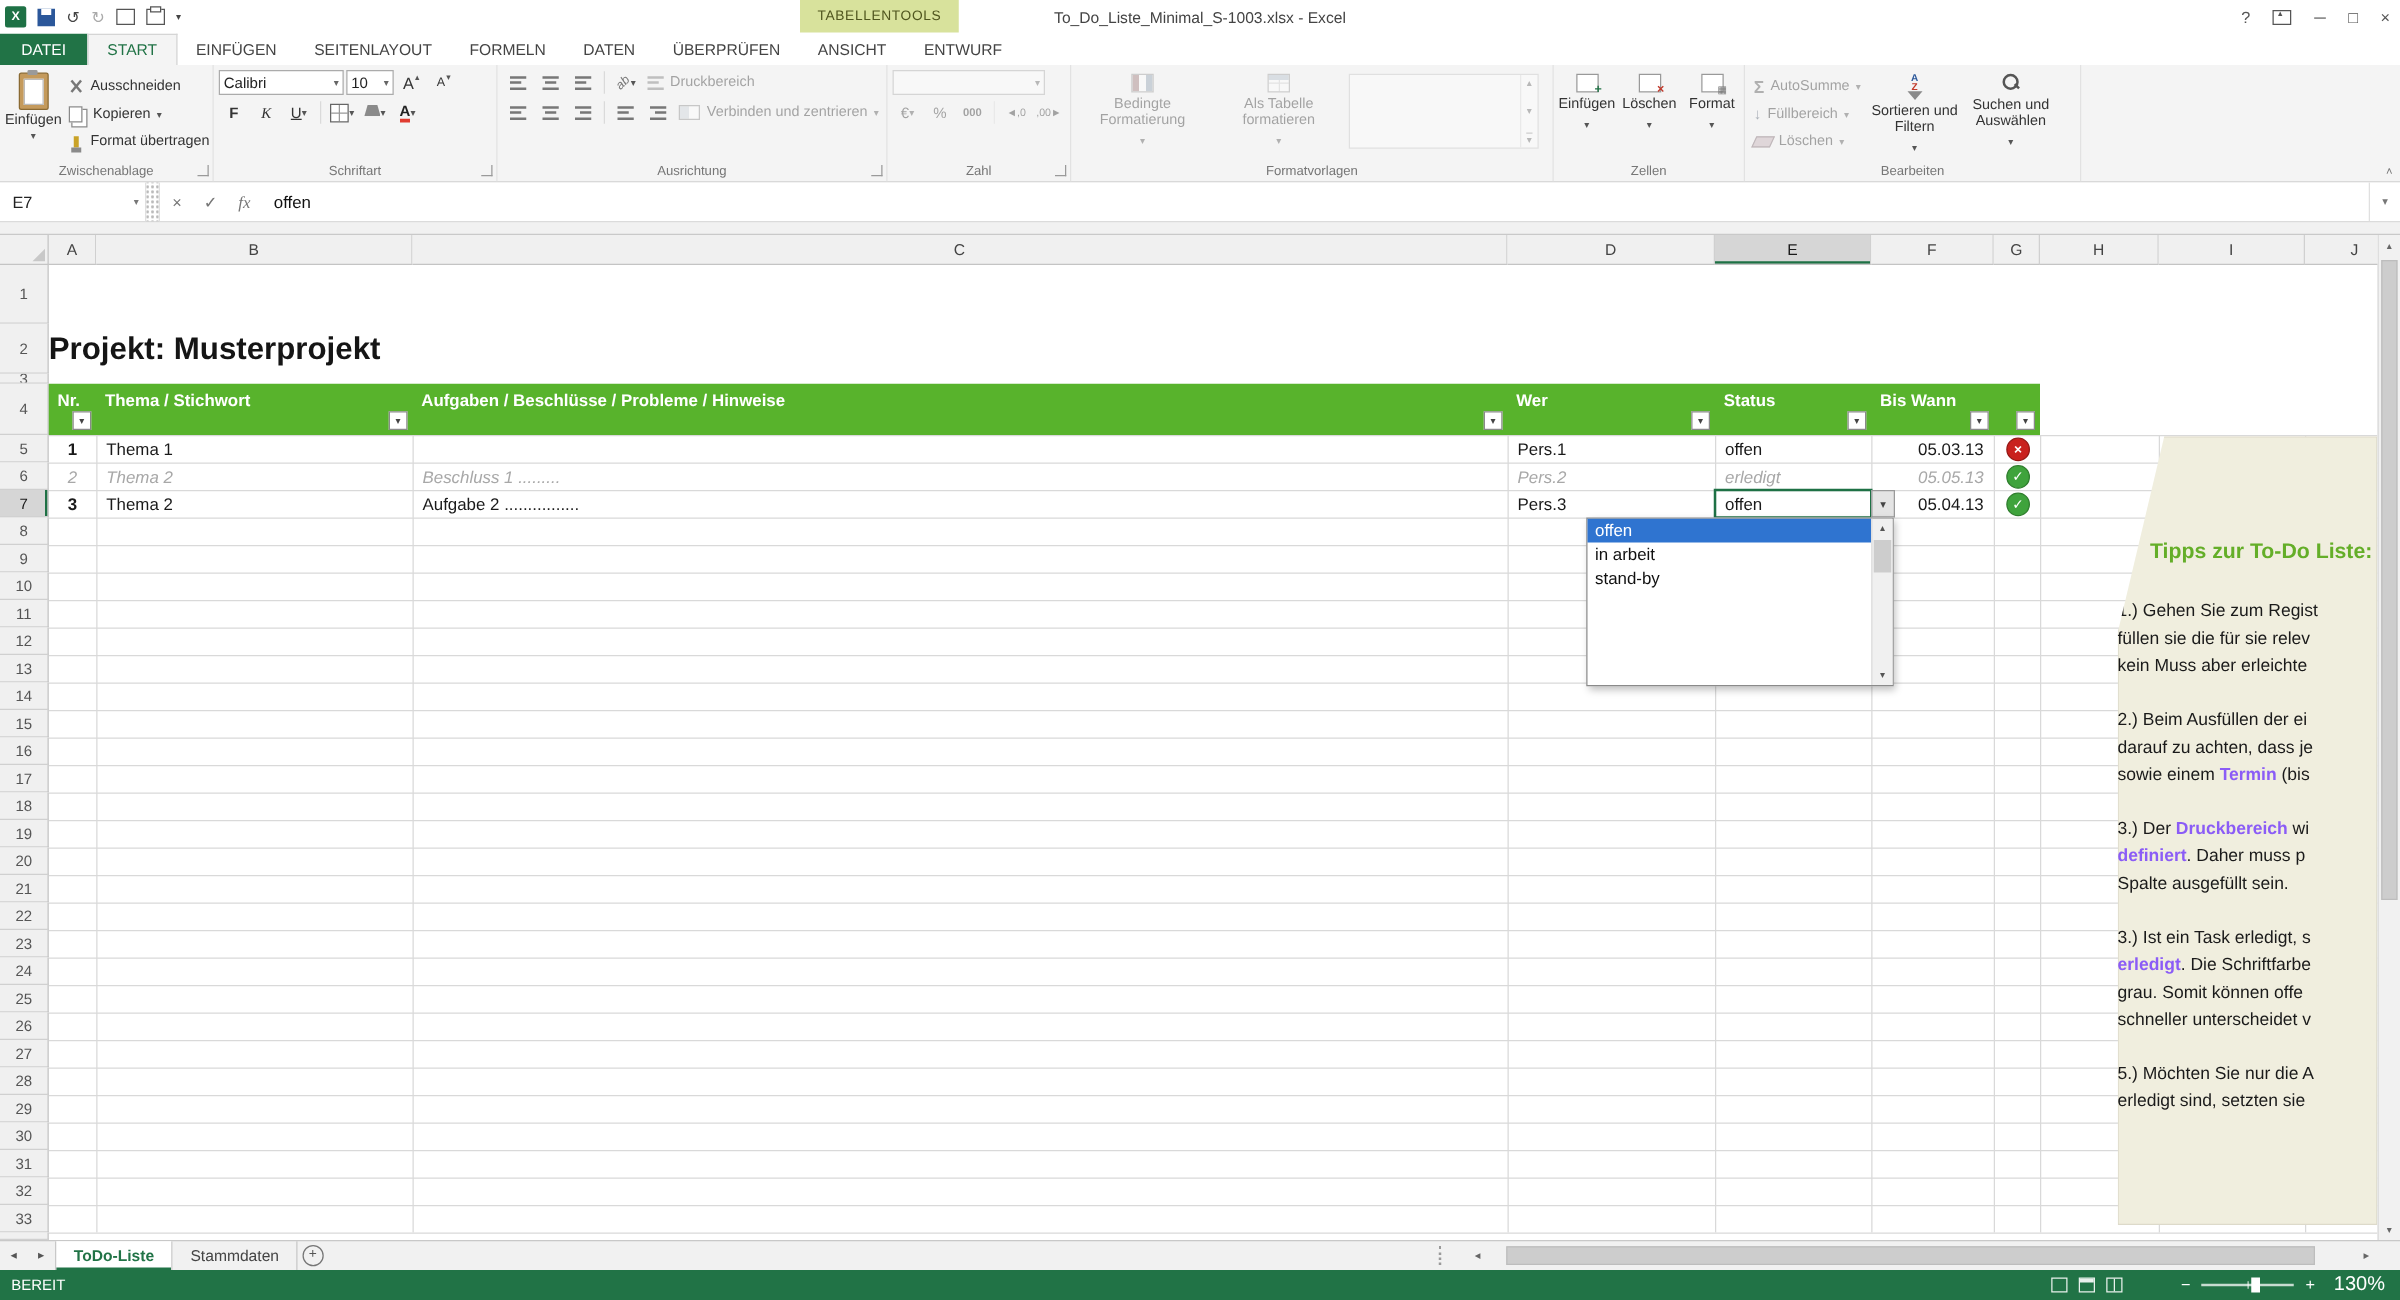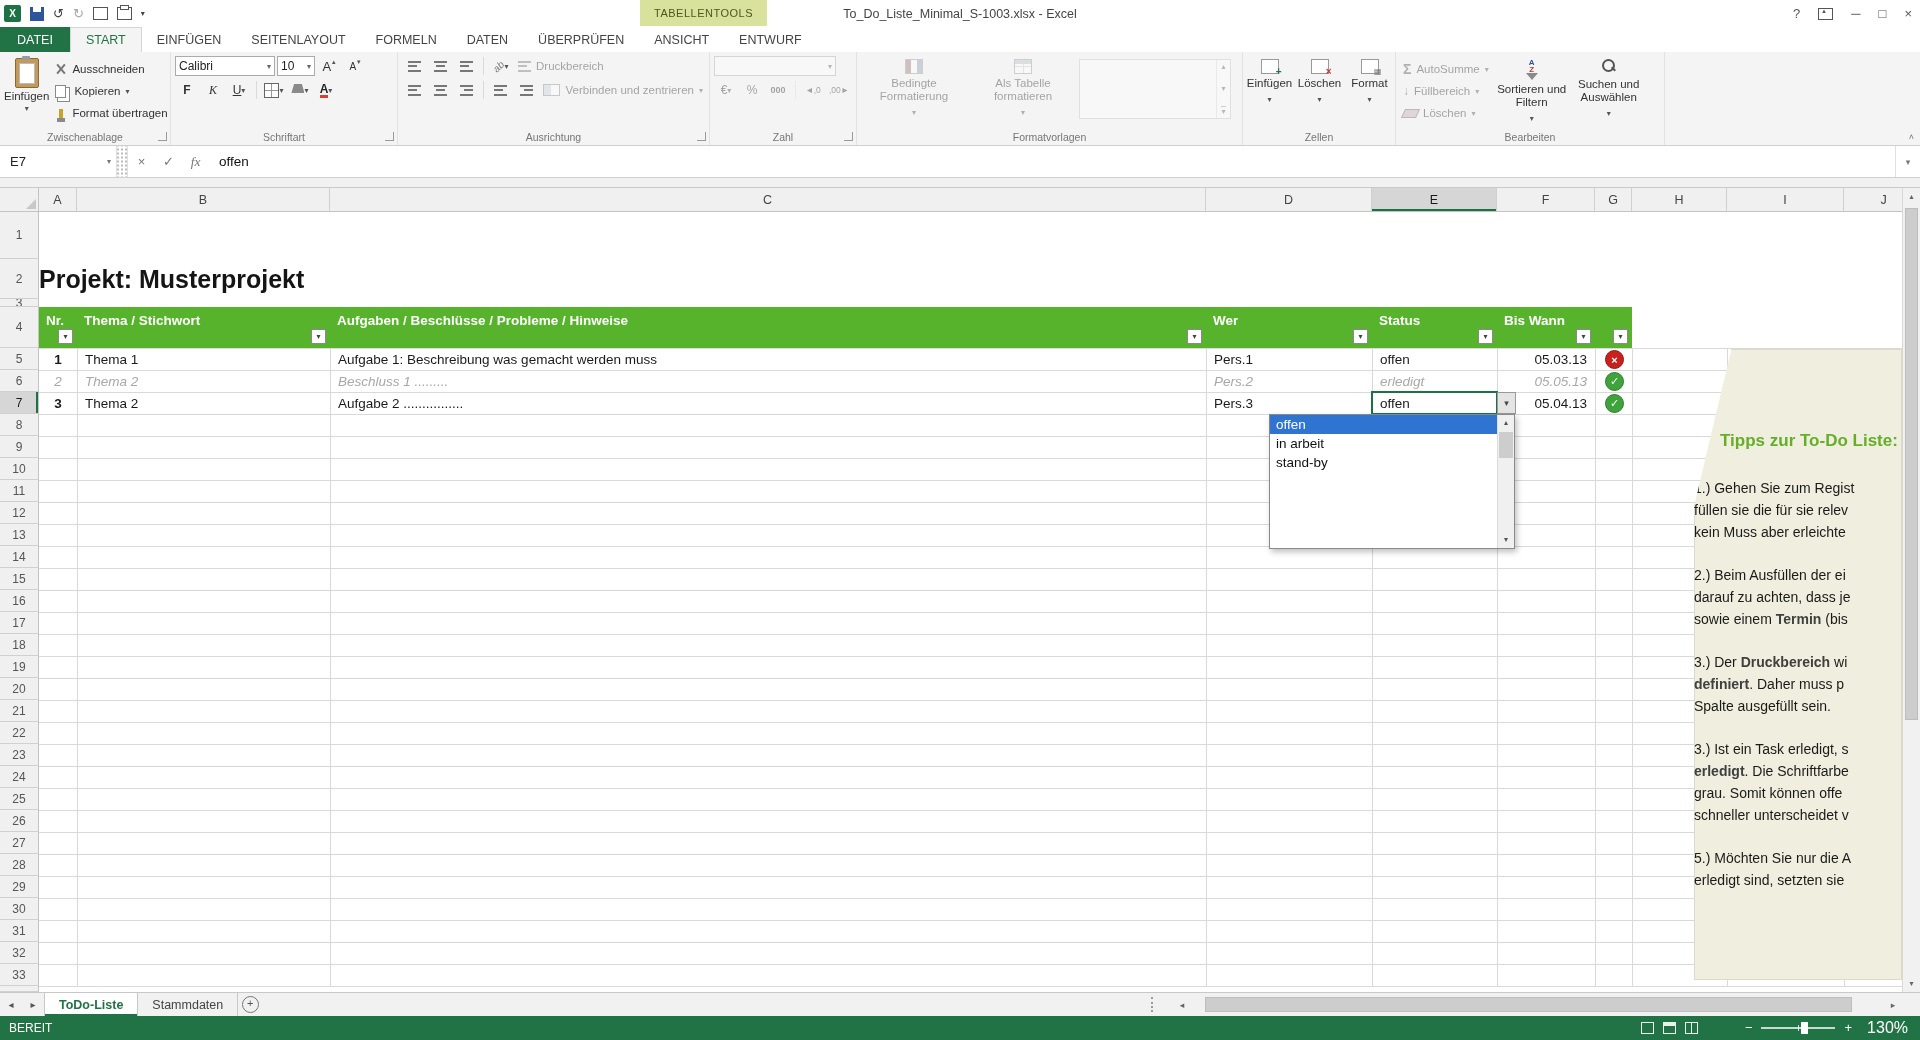--- a/index.html
+++ b/index.html
@@ -152,21 +152,21 @@
   .dd-scroll{position:absolute;right:0;top:0;bottom:0;width:17px;background:#F0F0F0;border-left:1px solid #DCDCDC;box-sizing:border-box;}
   .dd-up,.dd-down{position:absolute;left:0;width:100%;height:16px;text-align:center;font-size:8px;color:#555;line-height:16px;}
   .dd-up{top:0;}.dd-down{bottom:0;}
   .dd-thumb{position:absolute;top:17px;left:1px;width:14px;height:26px;background:#CDCDCD;}
   .tips-panel{background:#F0EEDE;z-index:10;clip-path:polygon(18% 0,100% 0,100% 100%,0 100%,0 25%);
     box-shadow:inset 0 0 0 1px #DDDACA;}
   .tips-title{margin:82px 0 26px 26px;font-size:17px;font-weight:bold;color:#64AE28;}
   .tips-body{padding-right:4px;}
   .tip-p{margin-bottom:21px;}
   .tip-line{font-size:14px;line-height:22px;color:#1a1a1a;white-space:nowrap;}
-  .tip-green{color:#404040;font-weight:bold;}
+  .tip-green{color:#8b5cf6;font-weight:bold;}
   
   .vscroll{position:absolute;top:188px;left:1902px;width:18px;height:804px;background:#F1F1F1;border-left:1px solid #D8D8D8;box-sizing:border-box;}
   .vs-up,.vs-down{position:absolute;left:0;width:100%;height:17px;text-align:center;font-size:8px;color:#666;line-height:17px;}
   .vs-up{top:0;}.vs-down{bottom:0;}
   .vthumb{position:absolute;top:20px;left:2px;right:2px;height:510px;background:#CDCDCD;border:1px solid #BDBDBD;}
   
   .tabsbar{position:absolute;top:992px;left:0;width:1920px;height:24px;background:#F1F1F1;border-top:1px solid #C8C8C8;
     display:flex;align-items:stretch;box-sizing:border-box;}
   .tnav{width:22px;display:flex;align-items:center;justify-content:center;font-size:10px;color:#555;}
   .sheettab{padding:0 14px;display:flex;align-items:center;font-size:12.5px;color:#444;border-right:1px solid #C8C8C8;}
@@ -577,21 +577,20 @@
         <div class="thead-label" style="left: 1174px; top: 6px;">Wer</div>
         <div class="filter-btn" style="left: 1314px; top: 22px;">▾</div>
         <div class="thead-label" style="left: 1340px; top: 6px;">Status</div>
         <div class="filter-btn" style="left: 1439px; top: 22px;">▾</div>
         <div class="thead-label" style="left: 1465px; top: 6px;">Bis Wann</div>
         <div class="filter-btn" style="left: 1537px; top: 22px;">▾</div>
         <div class="filter-btn" style="left: 1574px; top: 22px;">▾</div>
       </div>
       <div class="abs cell c-center c-bold" style="left: 39px; top: 160px; width: 38px; height: 22px;">1</div>
       <div class="abs cell " style="left: 77px; top: 160px; width: 253px; height: 22px;">Thema 1</div>
-      <div class="abs cell " style="left: 330px; top: 160px; width: 876px; height: 22px;">Aufgabe 1:  Beschreibung  was gemacht werden muss</div>
       <div class="abs cell " style="left: 1206px; top: 160px; width: 166px; height: 22px;">Pers.1</div>
       <div class="abs cell " style="left: 1372px; top: 160px; width: 125px; height: 22px;">offen</div>
       <div class="abs cell c-right" style="left: 1497px; top: 160px; width: 98px; height: 22px;">05.03.13</div>
       <div class="status-icon ic-cross" style="left: 1605px; top: 162px;">×</div>
       <div class="abs cell c-center c-done" style="left: 39px; top: 182px; width: 38px; height: 22px;">2</div>
       <div class="abs cell  c-done" style="left: 77px; top: 182px; width: 253px; height: 22px;">Thema 2</div>
       <div class="abs cell  c-done" style="left: 330px; top: 182px; width: 876px; height: 22px;">Beschluss 1 .........</div>
       <div class="abs cell  c-done" style="left: 1206px; top: 182px; width: 166px; height: 22px;">Pers.2</div>
       <div class="abs cell  c-done" style="left: 1372px; top: 182px; width: 125px; height: 22px;">erledigt</div>
       <div class="abs cell c-right c-done" style="left: 1497px; top: 182px; width: 98px; height: 22px;">05.05.13</div>

